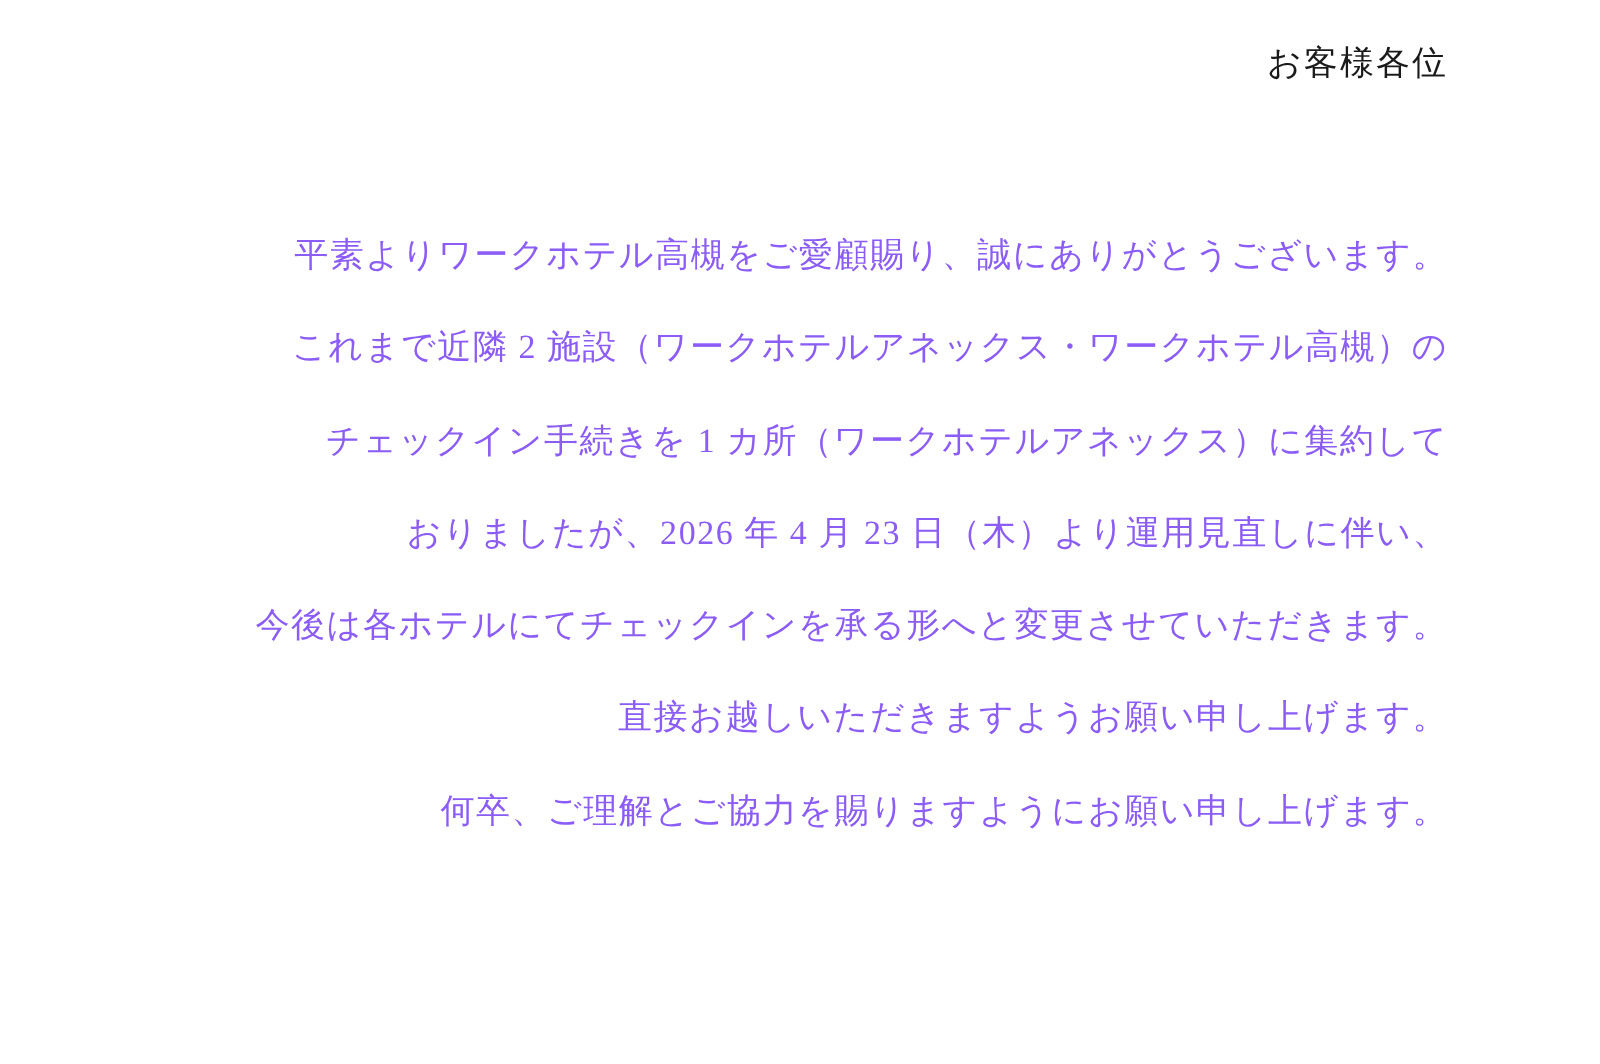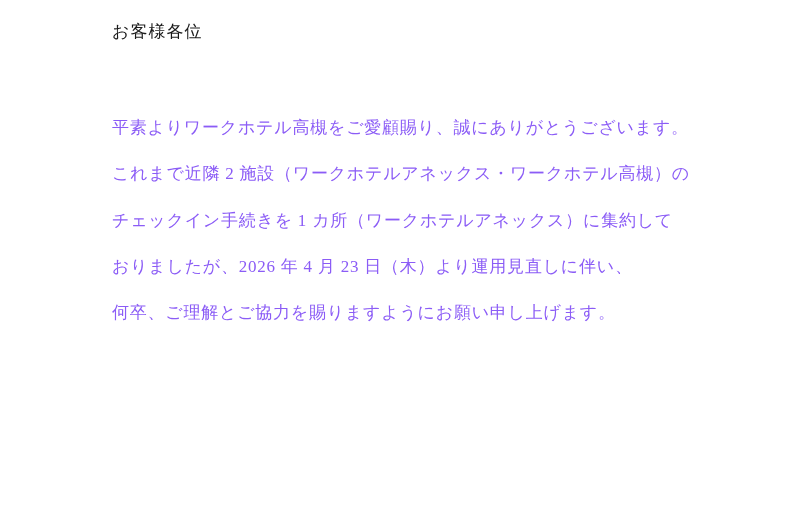--- a/index.html
+++ b/index.html
@@ -16,23 +16,24 @@
   }
   .page {
     position: relative;
     width: 800px;
     height: 532px;
     background: #ffffff;
     box-sizing: border-box;
   }
   .doc-body {
     position: absolute;
-    left: 112px;
+    left: 124px;
     top: 0;
     width: 600px;
+    text-align: right;
   }
   .salutation {
     margin-top: 18px;
     font-size: 17px;
     line-height: 1.6;
     letter-spacing: 0.06em;
     color: #1a1a1a;
   }
   .paragraphs {
     margin-top: 60px;
@@ -51,17 +52,19 @@
 <div class="page">
   <div class="doc-body">
 
     <div class="salutation">お客様各位</div>
 
     <div class="paragraphs">
       <div class="para-line">平素よりワークホテル高槻をご愛顧賜り、誠にありがとうございます。</div>
       <div class="para-line">これまで近隣 2 施設（ワークホテルアネックス・ワークホテル高槻）の</div>
       <div class="para-line">チェックイン手続きを 1 カ所（ワークホテルアネックス）に集約して</div>
       <div class="para-line">おりましたが、2026 年 4 月 23 日（木）より運用見直しに伴い、</div>
+      <div class="para-line">今後は各ホテルにてチェックインを承る形へと変更させていただきます。</div>
+      <div class="para-line">直接お越しいただきますようお願い申し上げます。</div>
       <div class="para-line">何卒、ご理解とご協力を賜りますようにお願い申し上げます。</div>
     </div>
 
   </div>
 </div>
 
 </body></html>

